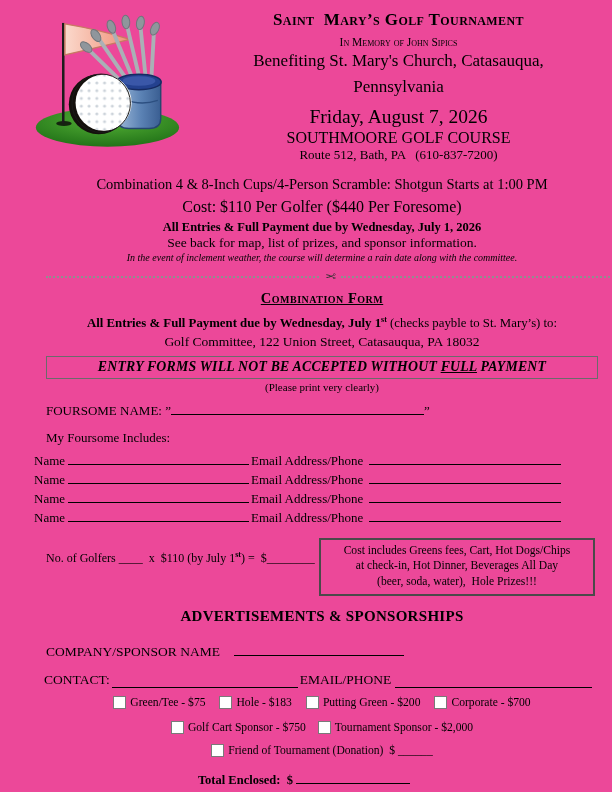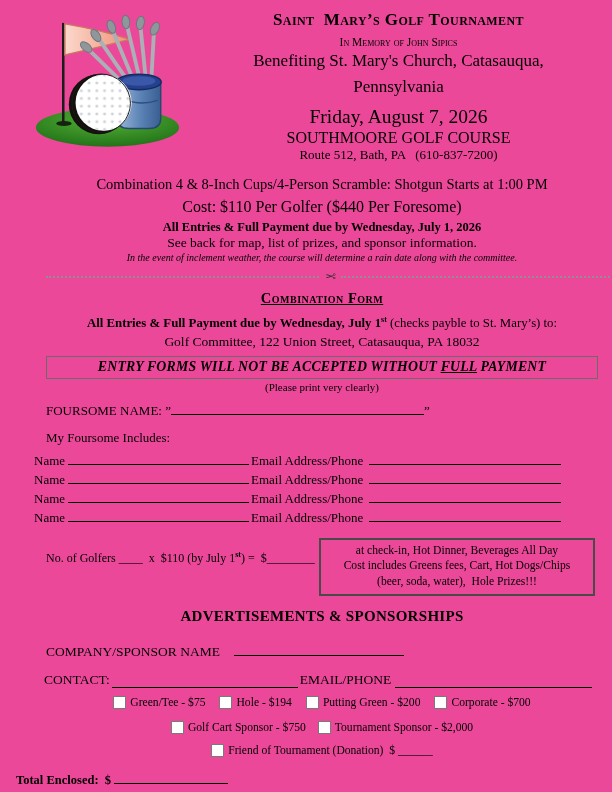--- a/index.html
+++ b/index.html
@@ -65,21 +65,21 @@
   .contact-row .c1{width:186px;margin:0 2px;}
   .contact-row .c2{flex:1;margin-left:4px;}
   .cb-row{display:flex;justify-content:center;font-size:11.6px;margin-top:8px;}
   .cb-row .gap1{margin-right:14px;}
   .cb-item{display:flex;align-items:center;}
   .cb{display:inline-block;width:11px;height:11px;border:1px solid #7a7a7a;background:#fff;
       margin-right:4px;flex:none;}
   .cb-row2{margin-top:12px;}
   .cb-row2 .gap1{margin-right:12px;}
   .cb-row3{margin-top:10px;}
-  .total-row{text-align:left;margin:14px 36px 0 0;font-size:12.5px;font-weight:bold;}
+  .total-row{text-align:center;margin:14px 36px 0 0;font-size:12.5px;font-weight:bold;}
   .total-row .bl{width:114px;border-bottom-width:1.5px;}
 </style>
 </head>
 <body>
 
 <div class="page">
 
   <div class="header">
     <div class="logo">
       <svg width="150" height="145" viewBox="0 0 155 145">
@@ -175,22 +175,22 @@
   <div class="name-rows">
     <div class="name-row"><span class="lbl1">Name</span><span class="bl l1"></span><span class="lbl2">Email Address/Phone</span><span class="bl l2"></span></div>
     <div class="name-row"><span class="lbl1">Name</span><span class="bl l1"></span><span class="lbl2">Email Address/Phone</span><span class="bl l2"></span></div>
     <div class="name-row"><span class="lbl1">Name</span><span class="bl l1"></span><span class="lbl2">Email Address/Phone</span><span class="bl l2"></span></div>
     <div class="name-row"><span class="lbl1">Name</span><span class="bl l1"></span><span class="lbl2">Email Address/Phone</span><span class="bl l2"></span></div>
   </div>
 
   <div class="calc-wrap">
     <div class="golfers pre"><span class="pre">No. of Golfers ____  x  $110 (by July 1</span><sup>st</sup><span class="pre">) =  $________</span></div>
     <div class="cost-box">
+      <div>Cost includes Greens fees, Cart, Hot Dogs/Chips</div>
       <div>at check-in, Hot Dinner, Beverages All Day</div>
-      <div>Cost includes Greens fees, Cart, Hot Dogs/Chips</div>
       <div class="pre">(beer, soda, water),  Hole Prizes!!!</div>
     </div>
   </div>
 
   <div class="ads-heading">ADVERTISEMENTS &amp; SPONSORSHIPS</div>
 
   <div class="company-row"><span>COMPANY/SPONSOR NAME</span><span class="bl"></span></div>
 
   <div class="contact-row">
       <span>CONTACT:</span>
@@ -199,21 +199,21 @@
       <span class="bl c2"></span>
     </div>
 
   <div class="cb-row">
     <span class="cb-item gap1">
         <span class="cb"></span>
         <span>Green/Tee - $75</span>
       </span>
     <span class="cb-item gap1">
         <span class="cb"></span>
-        <span>Hole - $194</span>
+        <span>Hole - $183</span>
       </span>
     <span class="cb-item gap1">
         <span class="cb"></span>
         <span>Putting Green - $200</span>
       </span>
     <span class="cb-item">
         <span class="cb"></span>
         <span>Corporate - $700</span>
       </span>
   </div>

